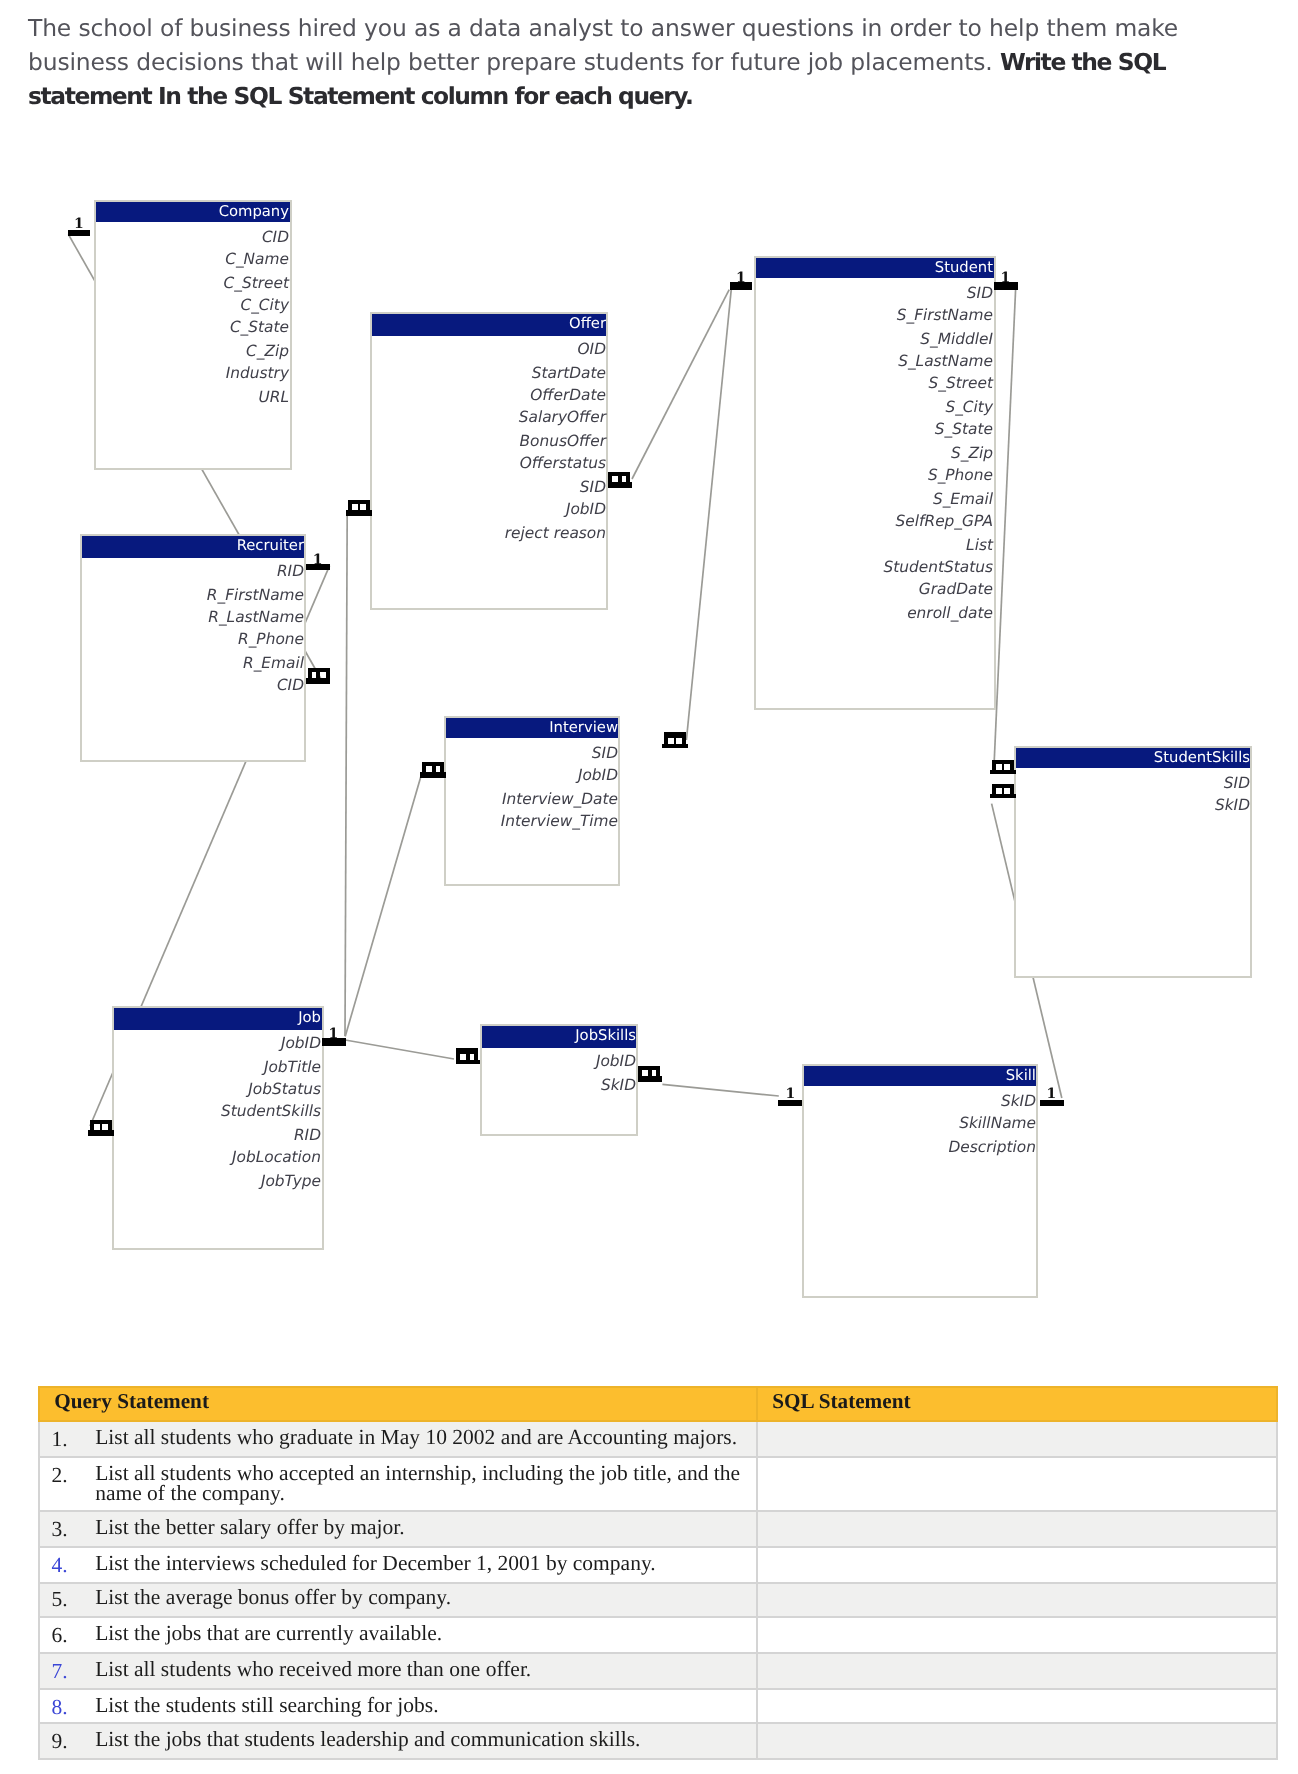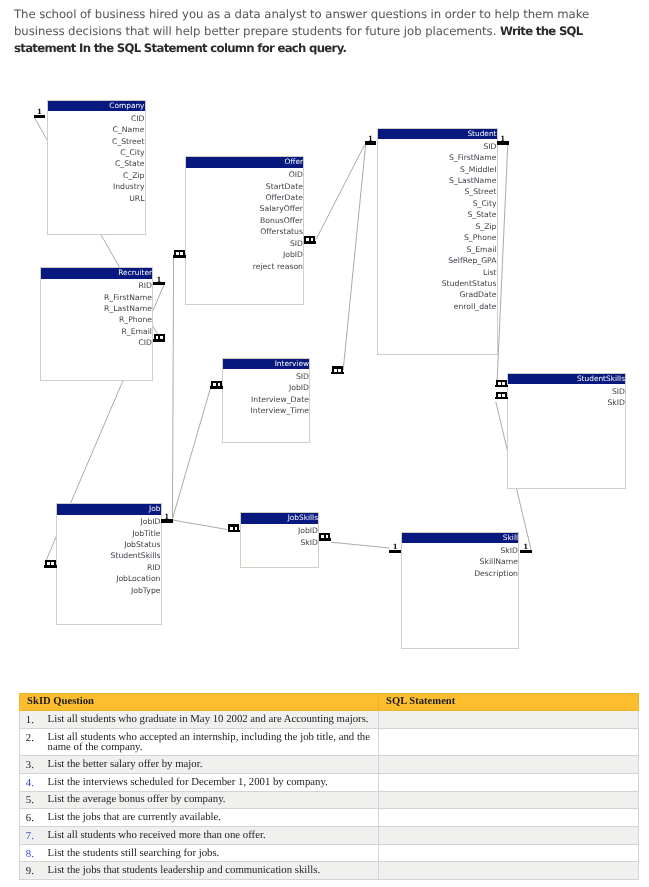--- a/index.html
+++ b/index.html
@@ -10,21 +10,21 @@
   #intro .b{font-weight:bold;color:#2b2b2f;letter-spacing:-0.7px;}
 
   #erd{position:absolute;left:0;top:0;width:649px;height:680px;}
   #erd svg{position:absolute;left:0;top:0;}
 
   .tbl{position:absolute;background:#ffffff;border:1px solid #cfcfc6;box-sizing:border-box;z-index:5;text-align:right;}
   .tbl .hd{background:#07197e;color:#ffffff;font-size:7.4px;line-height:10.8px;height:10.8px;padding-left:1.5px;
            font-family:"DejaVu Sans",sans-serif;overflow:hidden;white-space:nowrap;}
   .tbl .flds{padding-left:1.2px;padding-top:1.3px;}
   .tbl .fld{font-size:7.7px;line-height:11.45px;color:#40404a;white-space:nowrap;
-            font-family:"DejaVu Sans",sans-serif;}
+            font-family:"DejaVu Sans",sans-serif;font-style:italic;}
 
   .mk{position:absolute;z-index:7;}
   .mk .bar{position:absolute;background:#000;}
   .mk .one{position:absolute;font-family:"DejaVu Serif",serif;font-size:7px;font-weight:bold;color:#111;line-height:7px;}
 
   #qtable{position:absolute;left:18.5px;top:692.5px;width:619px;border-collapse:collapse;
           font-family:"Liberation Serif",serif;table-layout:fixed;}
   #qtable th,#qtable td{border:1px solid #d4d4d4;padding:0;}
   #qtable thead th{background:#fcbe2e;color:#1a1a1a;font-size:10.6px;font-weight:bold;height:16px;
                    text-align:left;border-color:#edb32a;vertical-align:middle;}
@@ -264,21 +264,21 @@
 </div>
 
 <table id="qtable">
   <colgroup>
       <col class="cnum">
       <col class="ctxt">
       <col class="csql">
     </colgroup>
   <thead>
     <tr>
-      <th colspan="2" class="hq">SkID Question</th>
+      <th colspan="2" class="hq">Query Statement</th>
       <th class="hs">SQL Statement</th>
     </tr>
   </thead>
   <tbody id="qbody">
       <tr class="alt first">
         <td class="num">1.</td>
         <td class="txt">List all students who graduate in May 10 2002 and are Accounting majors.</td>
         <td class="sql"></td>
       </tr>
       <tr class="">

